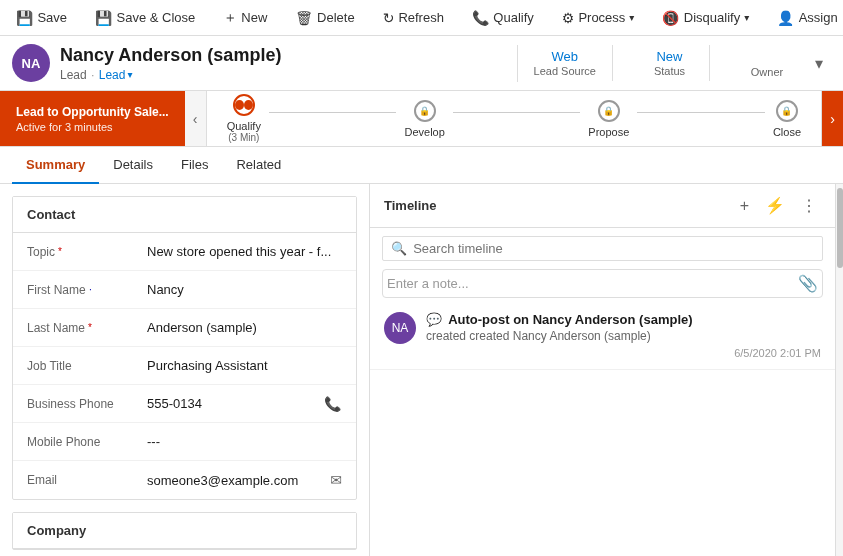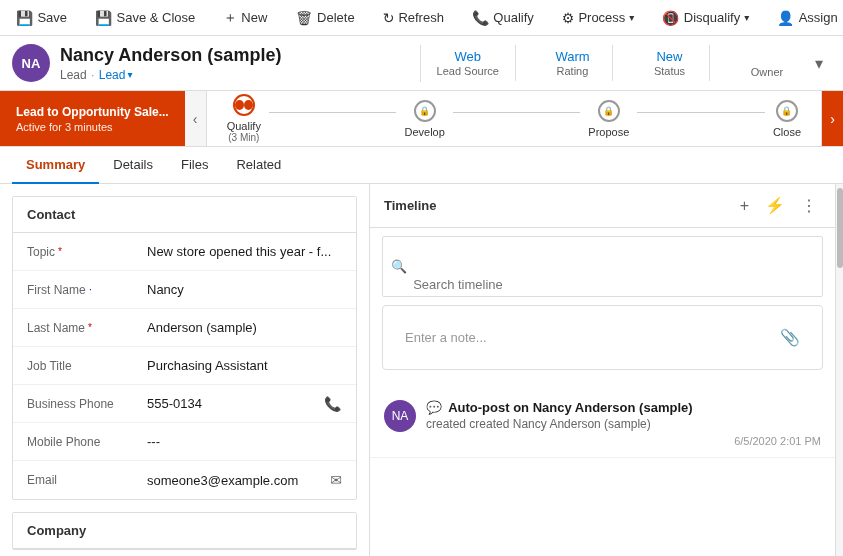--- a/index.html
+++ b/index.html
@@ -138,24 +138,24 @@
     .timeline-actions { display: flex; gap: 8px; }
     .timeline-action-btn {
       border: none; background: none; cursor: pointer; color: #666; font-size: 16px; padding: 2px 4px;
     }
     .timeline-search {
       display: flex; align-items: center; margin: 8px 12px;
       border: 1px solid #ddd; border-radius: 2px; padding: 4px 8px; gap: 6px;
       background: #fff;
     }
     .timeline-search input {
-      border: none; outline: none; flex: 1; font-size: 13px; color: #666; margin-top: 36px;
+      border: none; outline: none; flex: 1; font-size: 13px; color: #666;
     }
     .note-area {
-      margin: 0 12px 20px; border: 1px solid #ddd; border-radius: 4px; padding: 22px;
+      margin: 0 12px 4px; border: 1px solid #ddd; border-radius: 4px; padding: 4px;
       display: flex; align-items: center; justify-content: space-between;
     }
     .note-placeholder { color: #999; font-size: 13px; }
     .note-icon { color: #666; font-size: 16px; }
 
     
     .timeline-item {
       display: flex; gap: 10px; padding: 10px 14px; border-bottom: 1px solid #f0f0f0;
     }
     .timeline-item-avatar {
@@ -249,24 +249,20 @@
       <span class="lead-link">
         <span>Lead</span>
         <span style="font-size:10px;">▾</span>
       </span>
     </div>
   </div>
   <div class="header-meta">
     <div class="meta-item">
       <div class="meta-value">Web</div>
       <div class="meta-label">Lead Source</div>
-    </div>
-    <div class="meta-item">
-      <div class="meta-value">Warm</div>
-      <div class="meta-label">Rating</div>
     </div>
     <div class="meta-item">
       <div class="meta-value">New</div>
       <div class="meta-label">Status</div>
     </div>
     <div class="meta-item">
       <div class="meta-value" style="min-height:16px;">&nbsp;</div>
       <div class="meta-label">Owner</div>
     </div>
   </div>

